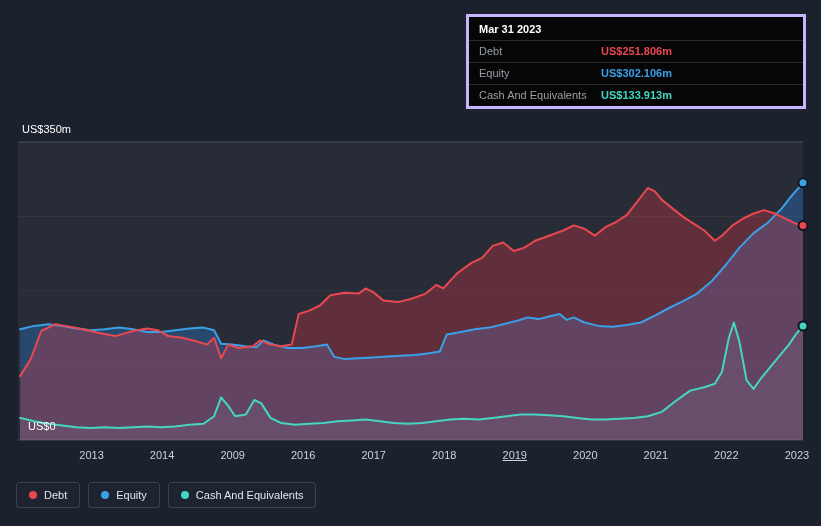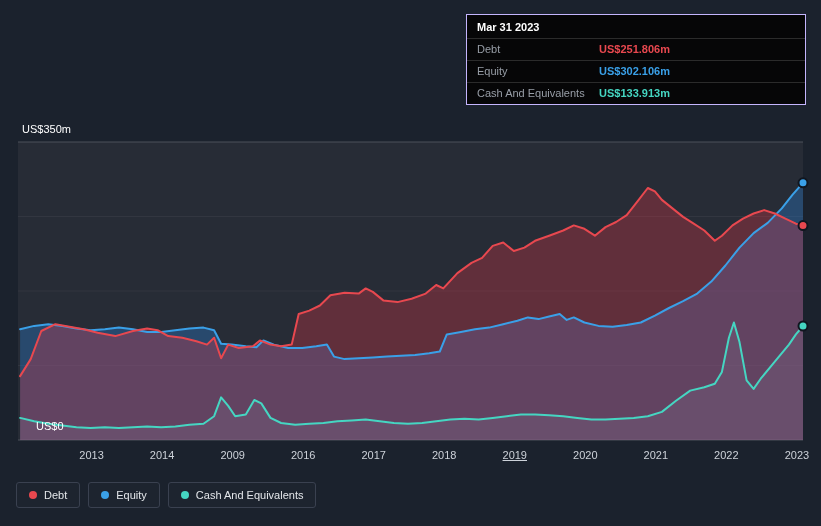--- a/index.html
+++ b/index.html
@@ -5,41 +5,41 @@
   * { margin:0; padding:0; box-sizing:border-box; }
   body { background:#10161f; font-family:"Liberation Sans", sans-serif; }
   .screen {
     position:relative; width:821px; height:526px;
     background:#1b222d; overflow:hidden;
     font-family:"Liberation Sans", sans-serif;
   }
   
   .tooltip {
     position:absolute; top:14px; right:15px; width:340px;
-    background:#060607; border:1px solid #c4b5fd;
+    background:#060607; border:3px solid #c4b5fd;
     font-size:11px; color:#fff; z-index:5;
   }
   .tt-header { font-weight:bold; padding:6px 10px 5px 10px; color:#ffffff; }
   .tt-row { display:flex; align-items:baseline; padding:4px 10px 5px 10px; border-top:1px solid #2b2b2b; }
   .tt-row.no-sep { border-top:none; padding-top:0; }
   .tt-label { width:122px; flex:0 0 122px; color:#989ea7; }
   .tt-value { font-weight:bold; }
   .tt-ratio-pct { font-weight:bold; color:#ffffff; }
   .tt-ratio-label { color:#989ea7; margin-left:4px; }
   
   .plot-bg {
     position:absolute; left:18px; top:142px; width:785px; height:298px;
     background:#272c36;
   }
   .plot-svg {
     position:absolute; left:18px; top:142px; width:785px; height:298px;
     overflow:visible; z-index:2;
   }
   .y-label-top { position:absolute; left:22px; top:123px; font-size:11px; color:#ffffff; z-index:3; }
-  .y-label-zero { position:absolute; left:22px; top:420px; font-size:11px; color:#ffffff; z-index:3;padding-left:14px; }
+  .y-label-zero { position:absolute; left:14px; top:420px; font-size:11px; color:#ffffff; z-index:3;padding-left:14px; }
   .x-axis { position:absolute; left:8px; top:449px; width:821px; height:16px; z-index:3;padding-left:12px; }
   .x-axis span { position:absolute; width:40px; text-align:center; font-size:11px; color:#cdd2d9; }
   
   .legend { position:absolute; left:16px; top:482px; display:flex; gap:8px; z-index:4; }
   .legend-item {
     display:flex; align-items:center; gap:7px;
     border:1px solid #3a4150; border-radius:3px;
     padding:6px 12px; color:#e3e6ea; font-size:11px;
     background:rgba(255,255,255,0.01); cursor:pointer;
   }

